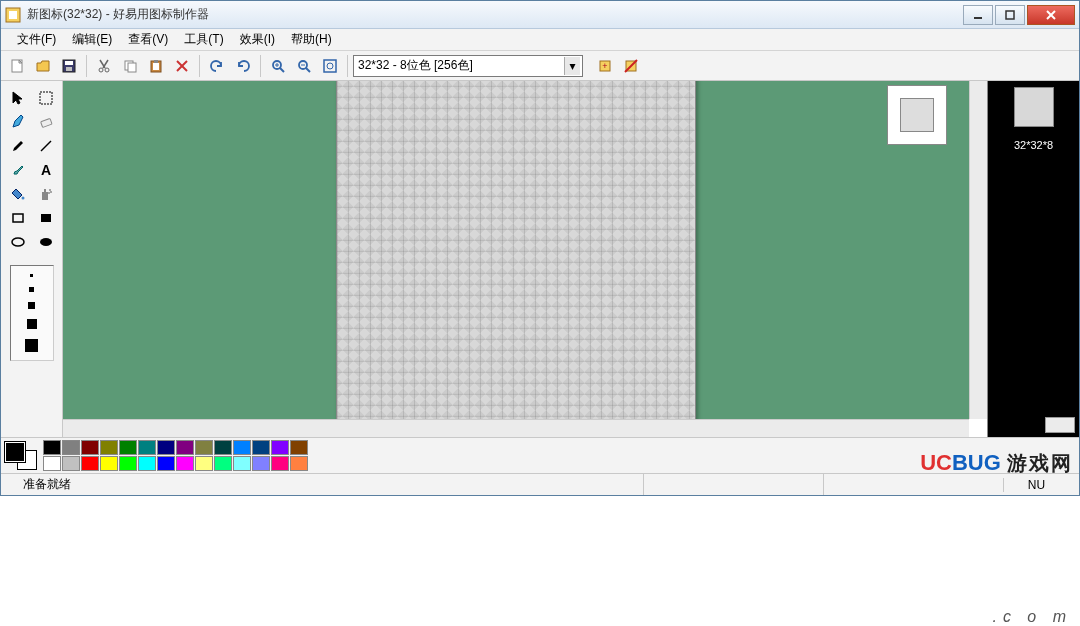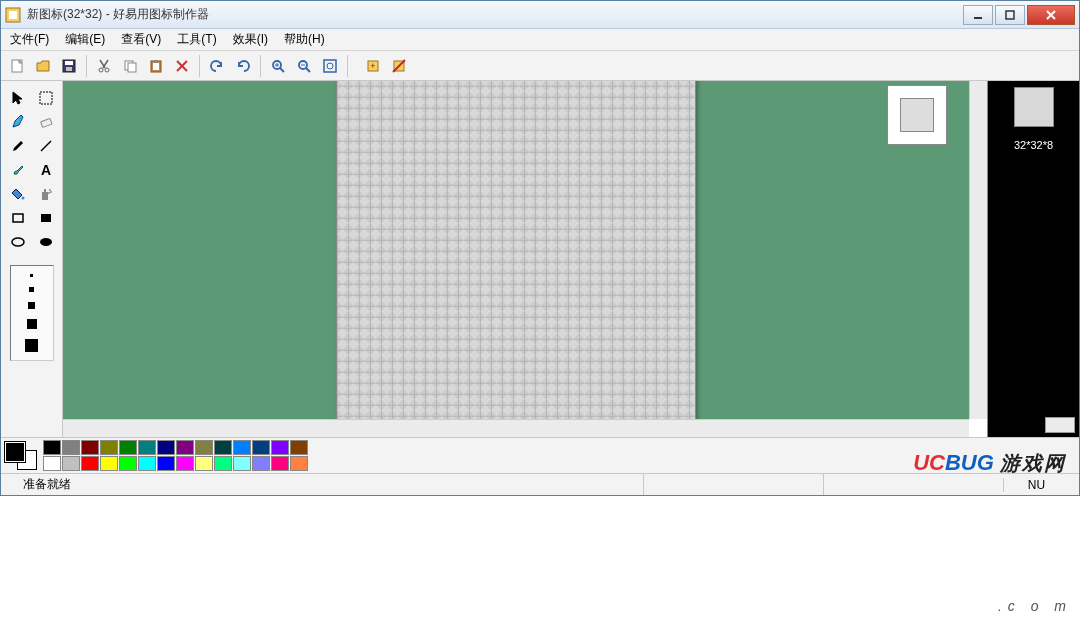--- a/index.html
+++ b/index.html
@@ -4,21 +4,21 @@
 <style>
   * { box-sizing: border-box; margin: 0; padding: 0; }
   body { font-family: "Microsoft YaHei", Tahoma, sans-serif; font-size: 12px; background: #fff; overflow: hidden; }
   .window { width: 1080px; height: 496px; border: 1px solid #5a7fa0; display: flex; flex-direction: column; }
   .titlebar { height: 28px; background: linear-gradient(#f6f9fd,#dde8f4); display: flex; align-items: center; padding: 0 4px; border-bottom: 1px solid #b7c9dc; }
   .titlebar .icon { width: 16px; height: 16px; margin-right: 6px; }
   .title-text { flex: 1; color: #333; }
   .win-btns { display: flex; gap: 2px; }
   .win-btn { width: 30px; height: 20px; border: 1px solid #9ab; background: linear-gradient(#f8fbfe,#d6e3f0); display: flex; align-items: center; justify-content: center; font-size: 11px; }
   .win-btn.close { width: 48px; background: linear-gradient(#ed6b5f,#c8372a); color: #fff; border-color: #a52; }
-  .menubar { height: 22px; background: #f3f3f3; display: flex; align-items: center; padding: 0 1px; border-bottom: 1px solid #d4d4d4; }
+  .menubar { height: 22px; background: #f3f3f3; display: flex; align-items: center; padding: 0 8px; border-bottom: 1px solid #d4d4d4; }
   .menu-item { padding: 2px 8px; cursor: default; }
   .toolbar { height: 30px; background: #f3f3f3; display: flex; align-items: center; padding: 2px 4px; border-bottom: 1px solid #c8c8c8; gap: 2px; }
   .tb-btn { width: 24px; height: 24px; display: flex; align-items: center; justify-content: center; cursor: default; }
   .tb-sep { width: 1px; height: 22px; background: #c8c8c8; margin: 0 3px; }
   .dropdown { height: 22px; width: 230px; border: 1px solid #7a7a7a; background: #fff; display: flex; align-items: center; padding: 0 4px; font-size: 12px; position: relative; }
   .dropdown .arrow { position: absolute; right: 2px; width: 16px; height: 18px; background: #e8e8e8; border-left: 1px solid #aaa; display: flex; align-items: center; justify-content: center; }
   .workspace { flex: 1; display: flex; overflow: hidden; }
   .tool-panel { width: 62px; background: #f3f3f3; border-right: 1px solid #c8c8c8; display: flex; flex-direction: column; align-items: center; padding-top: 4px; }
   .tool-grid { display: grid; grid-template-columns: 26px 26px; gap: 2px; padding: 2px; }
   .tool { width: 26px; height: 22px; display: flex; align-items: center; justify-content: center; border: 1px solid transparent; }
@@ -41,23 +41,23 @@
   .side-panel { width: 92px; background: #000; border-left: 1px solid #888; display: flex; flex-direction: column; align-items: center; padding-top: 6px; position: relative; }
   .side-sw { width: 40px; height: 40px; background: #d8d8d8; border: 1px solid #888; }
   .side-lbl { color: #fff; font-size: 11px; margin-top: 12px; }
   .side-scroll { position: absolute; bottom: 4px; right: 4px; width: 30px; height: 16px; background: #ebebeb; border: 1px solid #999; }
   .palette-bar { height: 36px; background: #f3f3f3; border-top: 1px solid #c8c8c8; display: flex; align-items: center; padding: 2px 4px; position: relative; }
   .fgbg { position: relative; width: 32px; height: 28px; margin-right: 6px; }
   .fgbg .bg { position: absolute; right: 0; bottom: 0; width: 20px; height: 20px; background: #fff; border: 1px solid #000; }
   .fgbg .fg { position: absolute; left: 0; top: 0; width: 20px; height: 20px; background: #000; border: 1px solid #fff; box-shadow: 0 0 0 1px #000; }
   .palette { display: grid; grid-template-columns: repeat(14, 18px); grid-template-rows: 15px 15px; gap: 1px; }
   .pc { border: 1px solid #888; }
-  .watermark { position: absolute; right: 13px; bottom: -4px; font-size: 22px; font-weight: bold; font-style: italic; }
+  .watermark { position: absolute; right: 6px; bottom: -4px; font-size: 22px; font-weight: bold; }
   .wm-uc { color: #e03030; } .wm-bug { color: #1060c0; } .wm-zh { color: #222; font-size: 20px; letter-spacing: 2px; }
-  .wm-com { position: absolute; right: 8px; bottom: 12px; font-size: 14px; color: #555; letter-spacing: 6px; font-style: italic; }
+  .wm-com { position: absolute; right: 8px; bottom: 0; font-size: 16px; color: #555; letter-spacing: 6px; font-style: italic; }
   .statusbar { height: 22px; background: #f3f3f3; border-top: 1px solid #c8c8c8; display: flex; align-items: center; padding: 0 6px; font-size: 12px; }
   .status-left { flex: 1; margin-left: 16px; }
   .status-cell { width: 180px; border-left: 1px solid #c8c8c8; height: 100%; }
   .status-right { width: 70px; text-align: center; border-left: 1px solid #c8c8c8; padding-right: 4px; }
   svg { display: block; }
 </style>
 </head>
 <body>
 
 <div class="window">
@@ -174,20 +174,24 @@
           <line x1="5" y1="7" x2="9" y2="7" stroke="#36a"></line>
         </svg>
       </div>
     <div class="tb-btn">
         <svg width="16" height="16">
           <rect x="2" y="2" width="12" height="12" fill="none" stroke="#36a" stroke-width="1.5"></rect>
           <circle cx="8" cy="8" r="3" fill="none" stroke="#36a"></circle>
         </svg>
       </div>
     <div class="tb-sep"></div>
+    <div class="dropdown">
+      <span>32*32 - 8位色 [256色]</span>
+      <span class="arrow">▾</span>
+    </div>
     <div style="width:6px"></div>
     <div class="tb-btn">
         <svg width="16" height="16">
           <rect x="3" y="3" width="10" height="10" fill="#f5d060" stroke="#a07020"></rect>
           <text x="8" y="11" font-size="9" text-anchor="middle" fill="#a02">+</text>
         </svg>
       </div>
     <div class="tb-btn">
         <svg width="16" height="16">
           <rect x="3" y="3" width="10" height="10" fill="#f5d060" stroke="#a07020"></rect>

